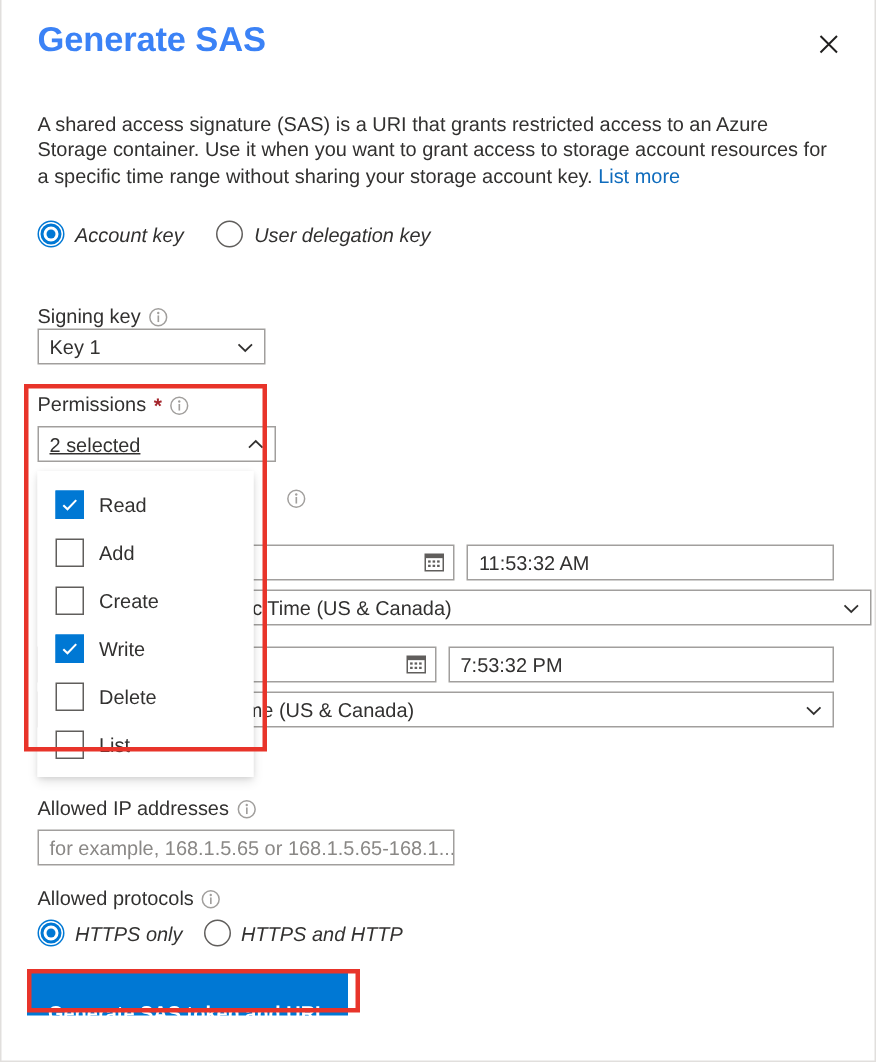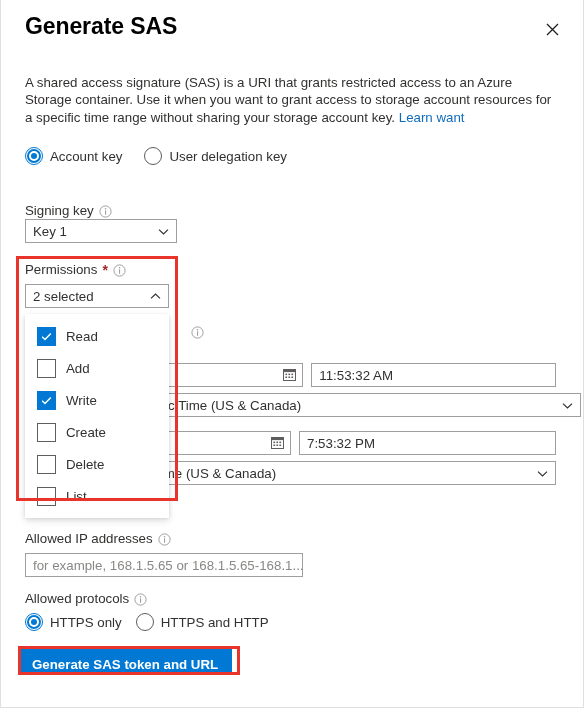--- a/index.html
+++ b/index.html
@@ -26,21 +26,21 @@
   }
   
   .hdr {
     position: absolute;
     left: 24px; top: 10px;
     width: 540px; height: 44px;
   }
   .hdr-title {
     font-size: 23px;
     font-weight: bold;
-    color: #000000;
+    color: #3b82f6;
     letter-spacing: -0.1px;
     line-height: 32px;
   }
   .close-btn {
     position: absolute;
     right: 0; top: 6px;
     width: 26px; height: 26px;
     display: flex; align-items: center; justify-content: center;
     cursor: pointer;
     color: #201f1e;
@@ -109,20 +109,21 @@
     white-space: nowrap;
   }
   .chev { width: 13px; height: 13px; flex: 0 0 auto; }
   .chev svg { display: block; }
 
   
   .radio-row {
     display: flex;
     align-items: center;
     gap: 0px;
+    font-style: italic;
   }
   .radio-opt {
     display: flex;
     align-items: center;
     gap: 7px;
     cursor: pointer;
     font-size: 13.3px;
     color: #323130;
     white-space: nowrap;
   }
@@ -154,21 +155,21 @@
   
   #signing-method-group { position: absolute; left: 24px; top: 141px; }
   #signing-method-group .radio-row { margin-top: 6px; gap: 22px; }
 
   
   #signing-key-group { position: absolute; left: 24px; top: 203px; }
   #signing-key-select { width: 152px; margin-top: 0; }
 
   
   #permissions-group { position: absolute; left: 24px; top: 262px; z-index: 30; }
-  #permissions-select { width: 144px; margin-top: 6px; }
+  #permissions-select { width: 159px; margin-top: 6px; text-decoration: underline; }
   .dd-list {
     position: absolute;
     left: 0; top: 52px;
     width: 144px;
     background: #ffffff;
     border: 1px solid #ffffff;
     box-shadow: 0 1.2px 3.6px rgba(0,0,0,0.10), 0 3.2px 7.2px rgba(0,0,0,0.12);
     padding: 5px 0 5px 0;
   }
   .dd-item {
@@ -237,21 +238,21 @@
   #generate-btn {
     display: block;
     height: 27px;
     min-width: 204px;
     background: #0078d4;
     color: #ffffff;
     border: none;
     font-family: "Liberation Sans", sans-serif;
     font-size: 13.3px;
     font-weight: bold;
-    padding: 4px 14px;
+    padding: 15px 14px;
     cursor: pointer;
     line-height: 27px;
     text-align: center;
   }
 
   
   .anno {
     position: absolute;
     border: 3px solid #e8342a;
     pointer-events: none;
@@ -273,21 +274,21 @@
 
   <div class="hdr">
     <div class="hdr-title">Generate SAS</div>
     <div class="close-btn">
       <svg width="13" height="13" viewBox="0 0 13 13" aria-hidden="true">
         <path d="M1 1 L12 12 M12 1 L1 12" stroke="#201f1e" stroke-width="1.3" fill="none"></path>
       </svg>
     </div>
   </div>
 
-  <div class="desc"><span>A shared access signature (SAS) is a URI that grants restricted access to an Azure Storage container. Use it when you want to grant access to storage account resources for a specific time range without sharing your storage account key. </span><a class="link" href="#">Learn want</a></div>
+  <div class="desc"><span>A shared access signature (SAS) is a URI that grants restricted access to an Azure Storage container. Use it when you want to grant access to storage account resources for a specific time range without sharing your storage account key. </span><a class="link" href="#">List more</a></div>
 
   <div id="signing-method-group">
     <div class="radio-row">
       <label class="radio-opt">
         <span class="radio on"></span>
         <span>Account key</span>
       </label>
       <label class="radio-opt">
         <span class="radio"></span>
         <span>User delegation key</span>
@@ -463,43 +464,43 @@
         </span>
         <span>Read</span>
       </div>
       <div class="dd-item">
         <span class="cb">
           
         </span>
         <span>Add</span>
       </div>
       <div class="dd-item">
+        <span class="cb">
+          
+        </span>
+        <span>Create</span>
+      </div>
+      <div class="dd-item">
         <span class="cb on">
           <svg width="13" height="13" viewBox="0 0 13 13" aria-hidden="true">
             <path d="M2.2 6.8 L5 9.5 L10.8 3.4" fill="none" stroke="#ffffff" stroke-width="1.4"></path>
           </svg>
         </span>
         <span>Write</span>
       </div>
       <div class="dd-item">
         <span class="cb">
           
         </span>
-        <span>Create</span>
+        <span>Delete</span>
       </div>
       <div class="dd-item">
         <span class="cb">
           
         </span>
-        <span>Delete</span>
-      </div>
-      <div class="dd-item">
-        <span class="cb">
-          
-        </span>
         <span>List</span>
       </div>
     </div>
   </div>
 
   <div class="anno" id="anno-permissions"></div>
   <div class="anno" id="anno-generate"></div>
 
 </div>
 

